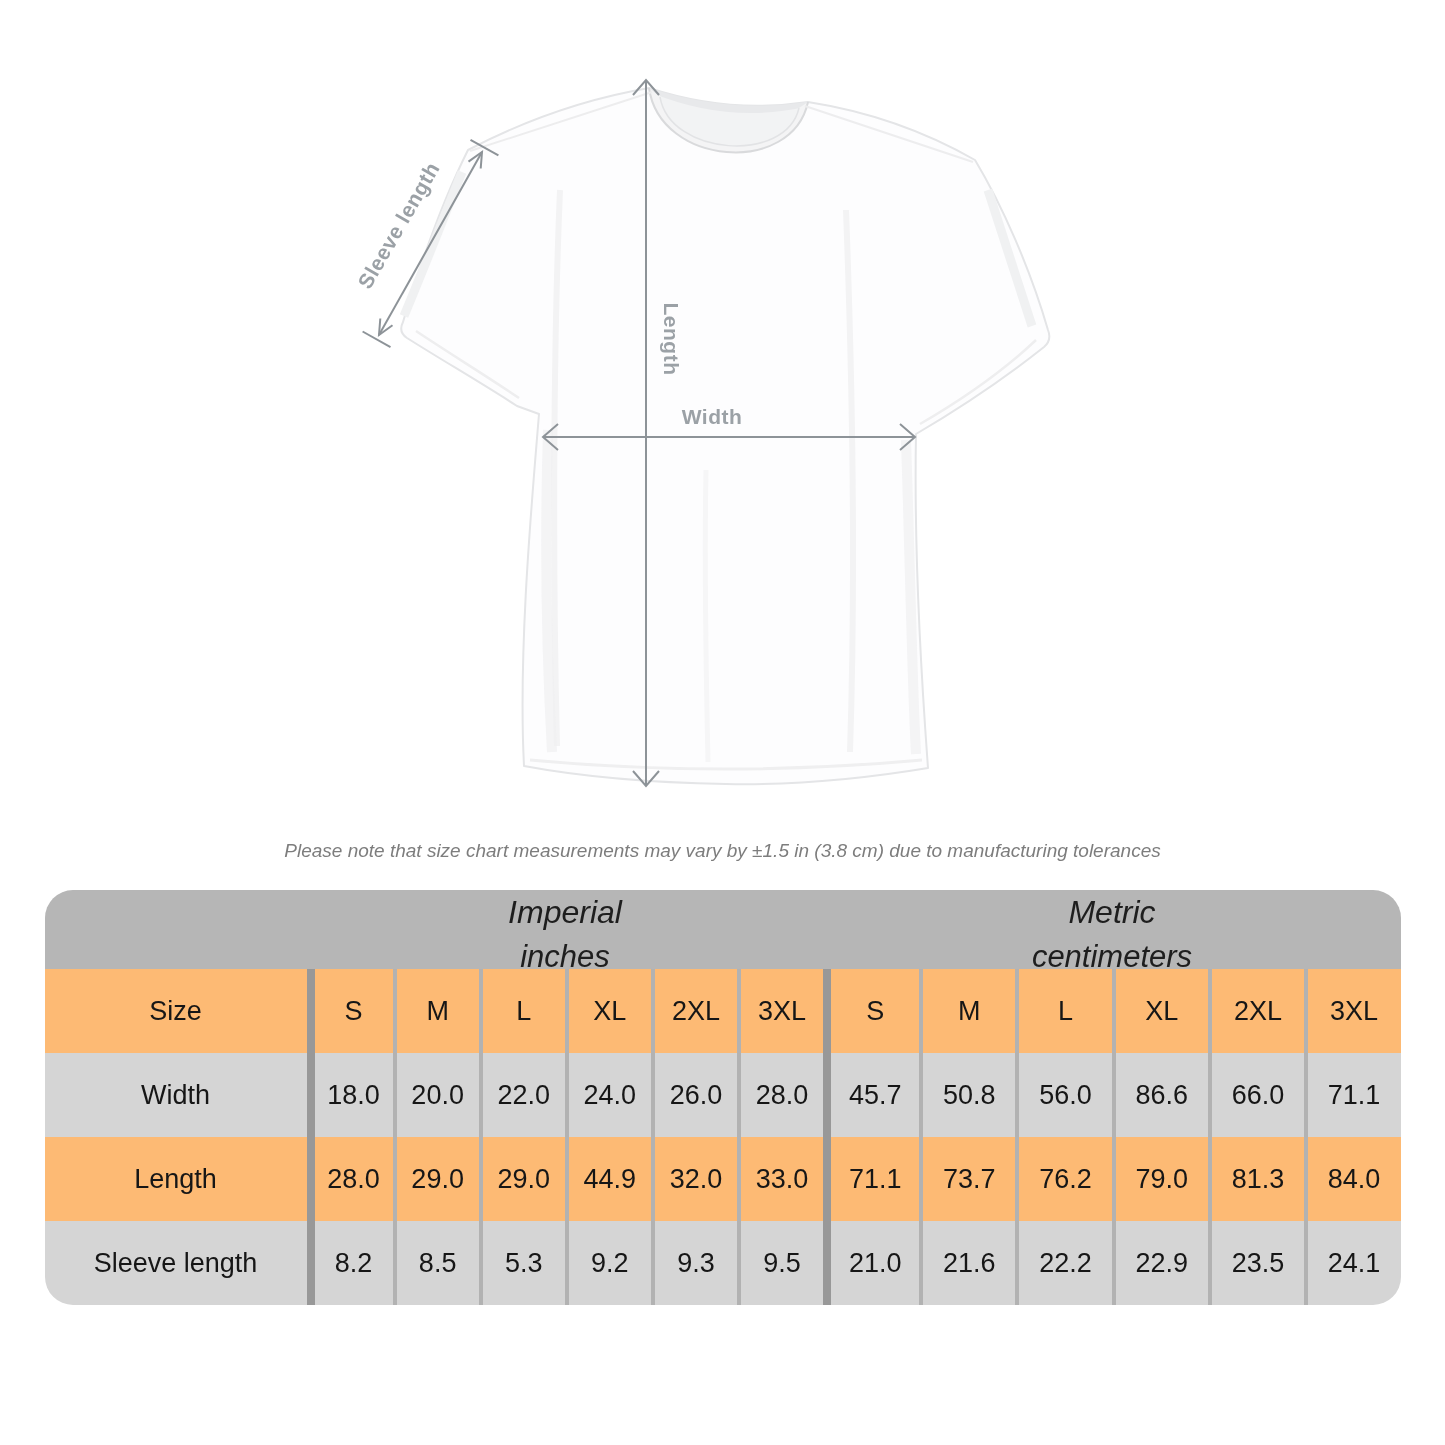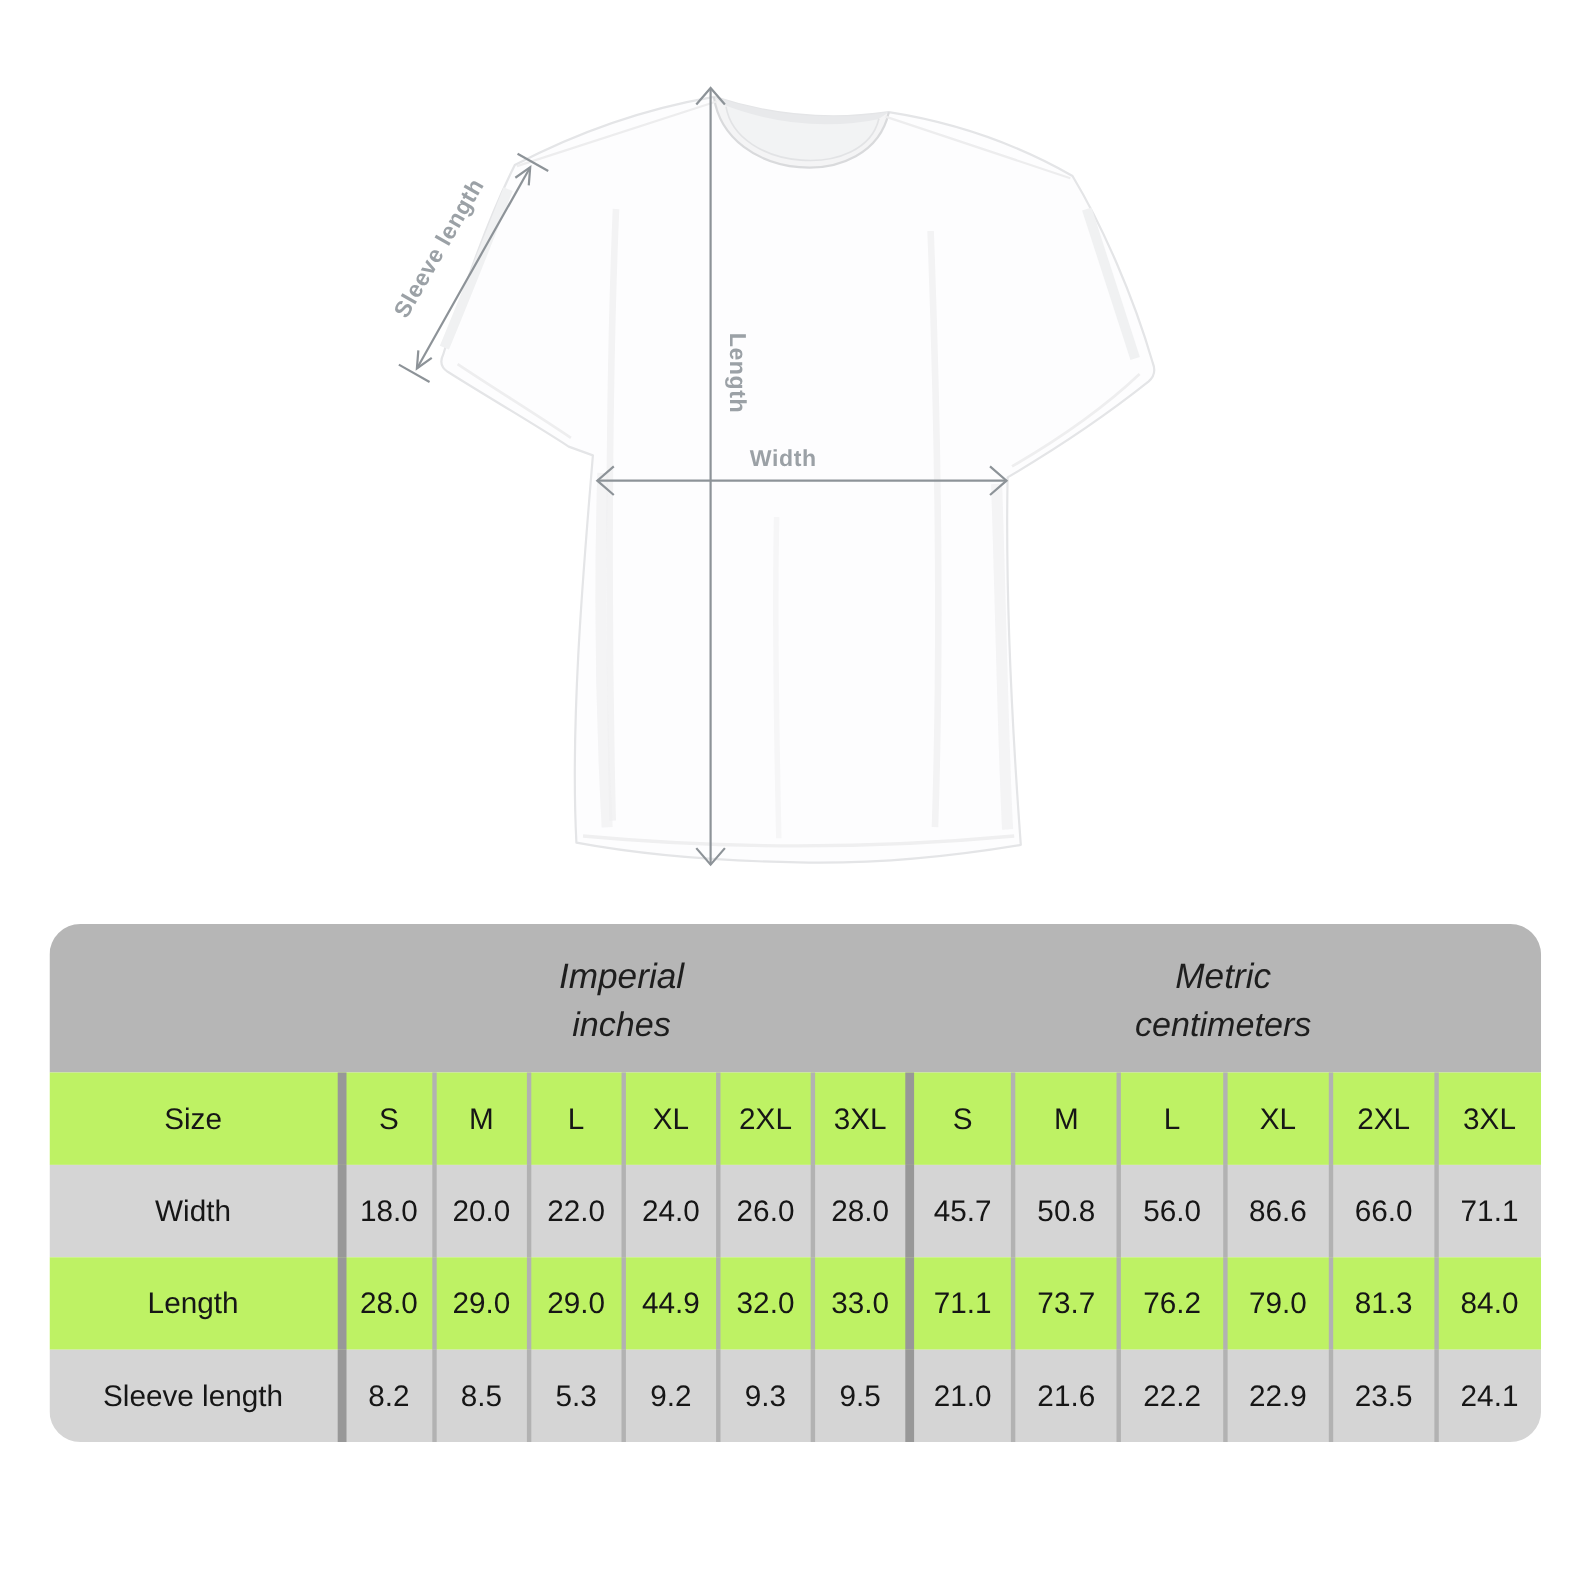--- a/index.html
+++ b/index.html
@@ -45,41 +45,41 @@
   
   .size-table {
     width: 1356px;
     margin: 0 auto;
     border-radius: 28px;
     overflow: hidden;
   }
   .band {
     display: grid;
     grid-template-columns: 262px 517px 577px;
-    height: 135px;
+    height: 79px;
     background: #b6b6b6;
   }
   .band-group {
     display: flex;
     flex-direction: column;
     align-items: center;
     justify-content: center;
     gap: 8px;
     font-style: italic;
     color: #1e1e1e;
     padding-top: 4px;
   }
   .g-name { font-size: 32px; }
   .g-unit { font-size: 31px; }
   .trow {
     display: grid;
     grid-template-columns: 262px repeat(6, 86.1px) repeat(6, 96.2px);
     height: 84px;
   }
-  .trow.light { background: #bef264; }
+  .trow.light { background: #fdba74; }
   .trow.dark  { background: #d5d5d5; }
   .cell {
     display: flex;
     align-items: center;
     justify-content: center;
     font-size: 27px;
     color: #161616;
     overflow: hidden;
     white-space: nowrap;
   }
@@ -152,20 +152,21 @@
         <path class="dim-line" d="M 470.5,139.8 L 498.4,155.4"></path>
         <path class="dim-line" d="M 362.6,331.5 L 390.5,347.2"></path>
       </g>
 
       <text class="dim-label" text-anchor="middle" transform="translate(405,229) rotate(-60)">Sleeve length</text>
       <text class="dim-label" text-anchor="middle" transform="translate(664,339) rotate(90)">Length</text>
       <text class="dim-label" text-anchor="middle" x="712" y="424">Width</text>
     </svg>
   </div>
 
+  <div class="tolerance-note">Please note that size chart measurements may vary by ±1.5 in (3.8 cm) due to manufacturing tolerances</div>
 
   <div class="size-table">
     <div class="band">
       <div class="band-spacer"></div>
       <div class="band-group">
         <div class="g-name">Imperial</div>
         <div class="g-unit">inches</div>
       </div>
       <div class="band-group">
         <div class="g-name">Metric</div>

